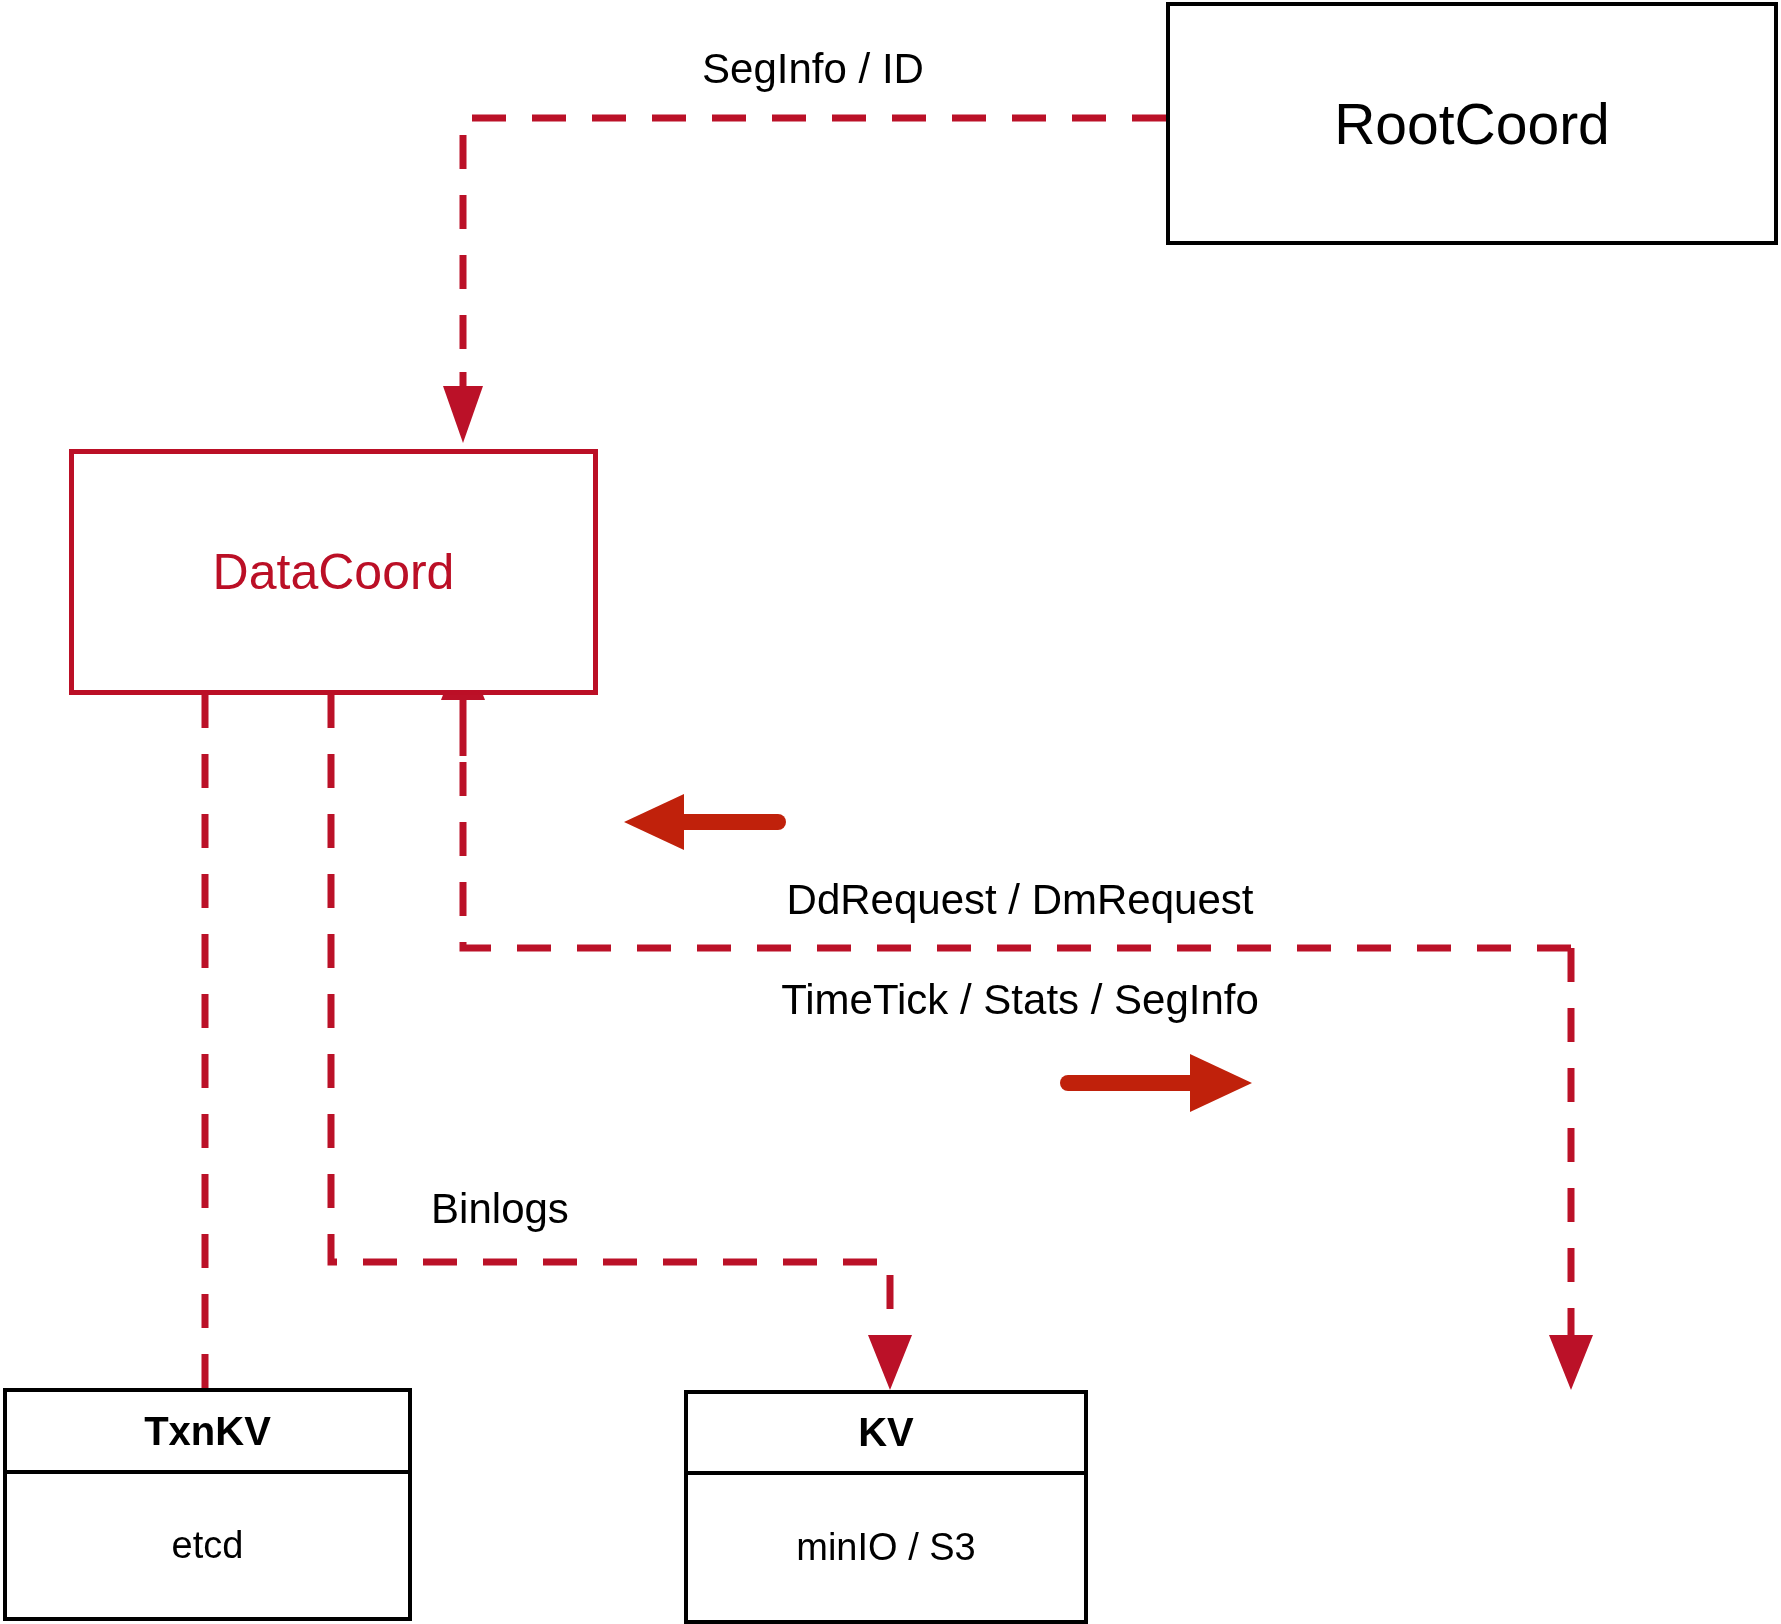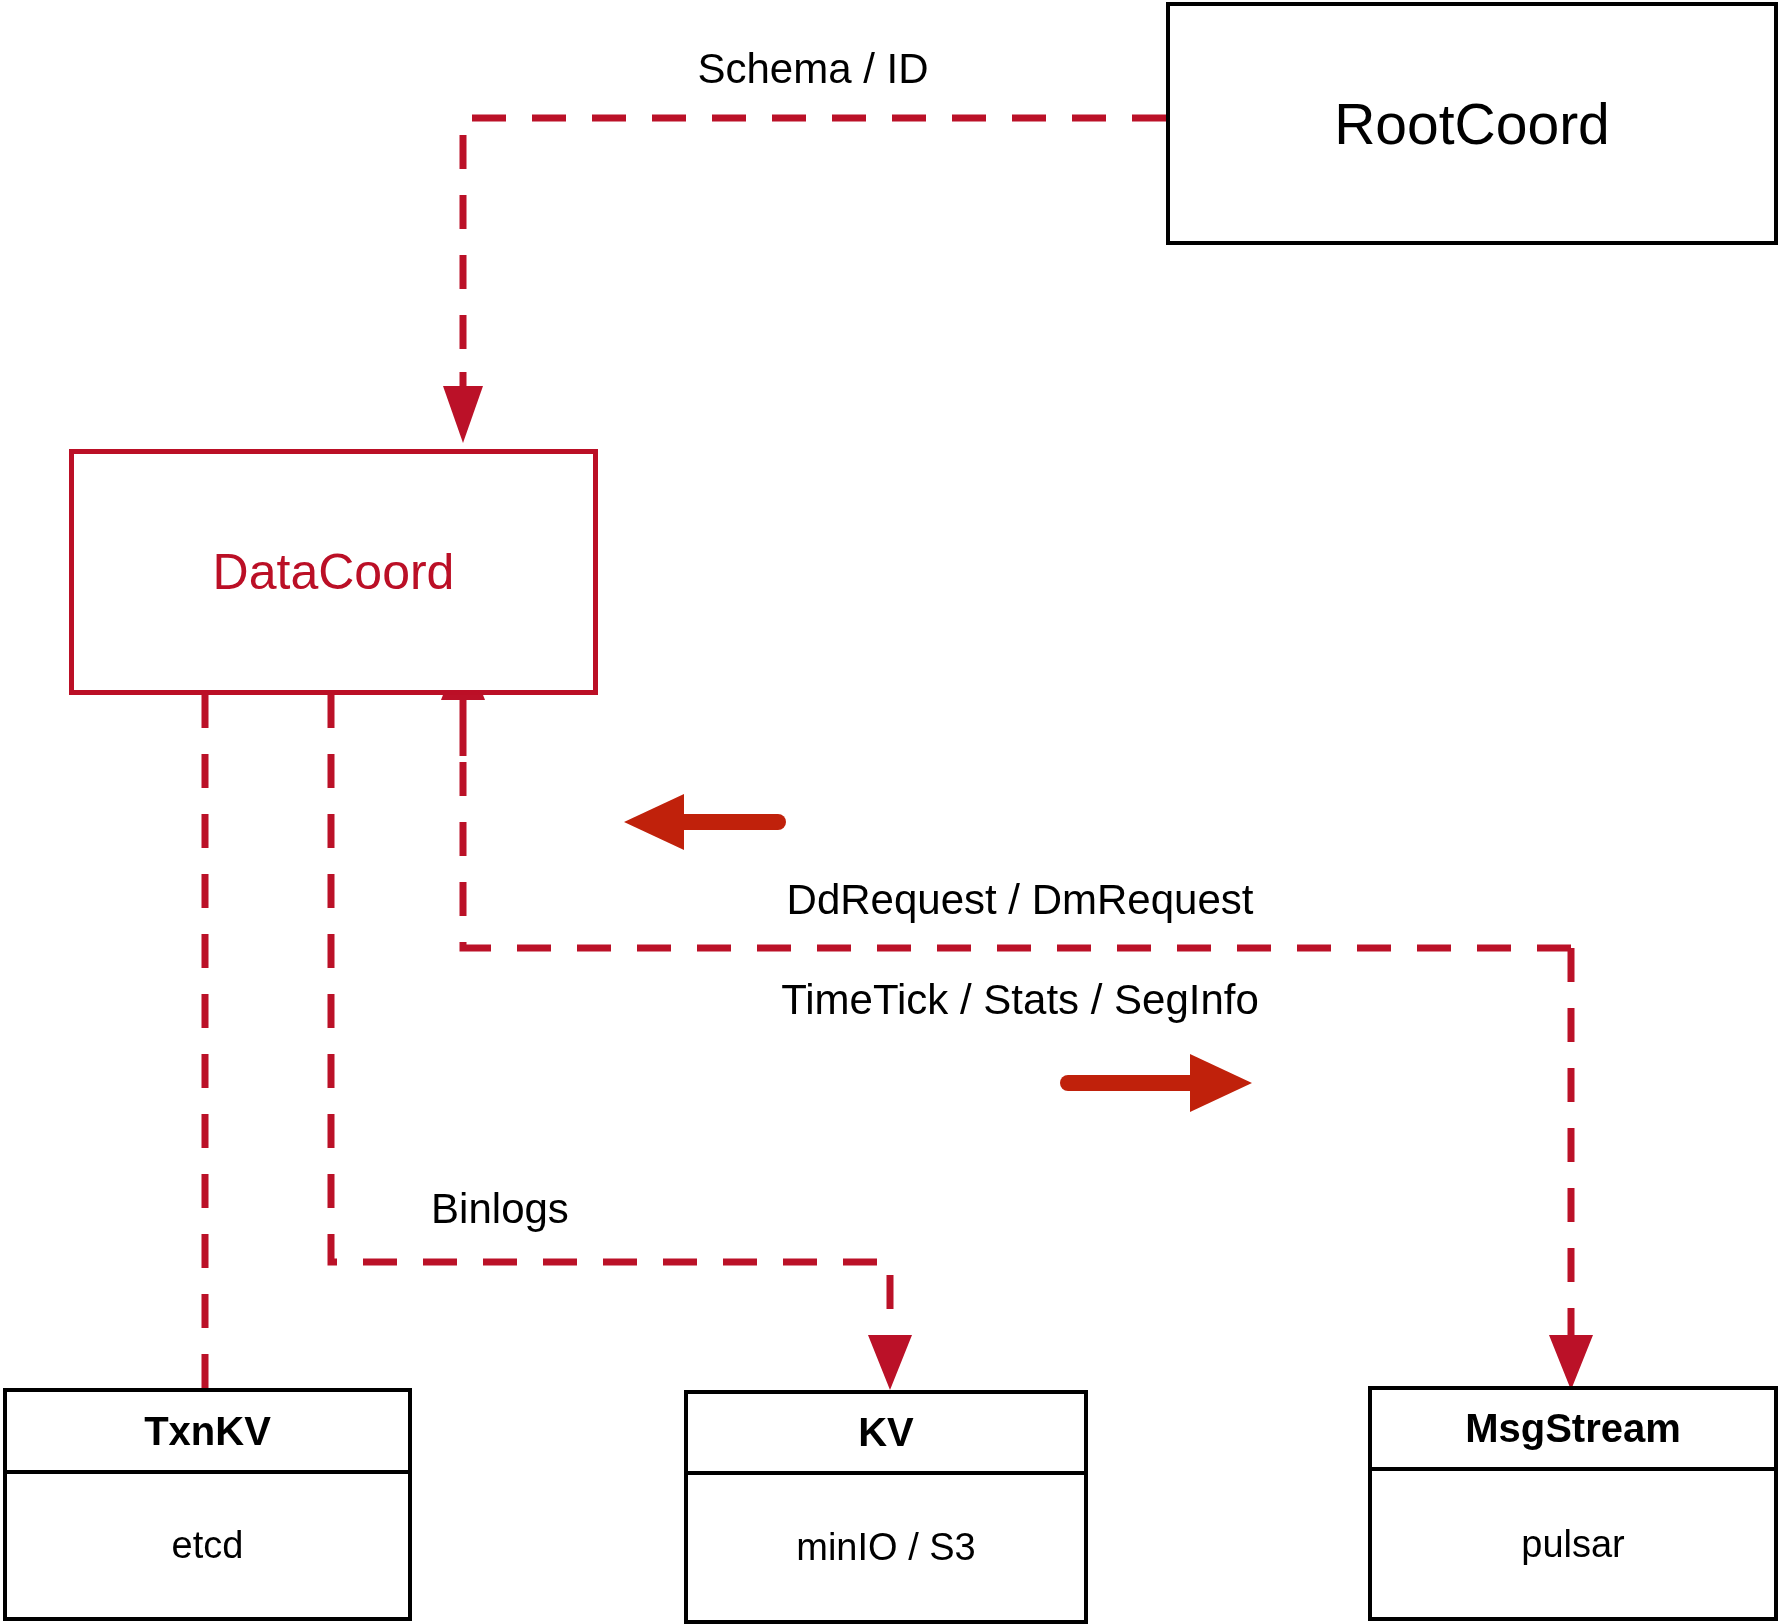--- a/index.html
+++ b/index.html
@@ -149,28 +149,22 @@
     <div class="node-title crimson-text" style="height:100%;">DataCoord</div>
   </div>
 
   <div class="node-box black" style="left:684px; top:1390px; width:404px; height:234px;">
     <div class="node-title bold" style="height:77px;">KV</div>
     <div class="node-body node-divider">
       <span>minIO / S3</span>
     </div>
   </div>
 
-  <div class="node-box black" style="left:1368px; top:1386px; width:410px; height:235px;">
-    <div class="node-title bold" style="height:77px;">MsgStream</div>
-    <div class="node-body node-divider">
-      <span>pulsar</span>
-    </div>
-  </div>
 
-  <div class="edge-label" style="left:463px; top:45px; width:700px;">Schema / ID</div>
+  <div class="edge-label" style="left:463px; top:45px; width:700px;">SegInfo / ID</div>
 
   <div class="edge-label" style="left:520px; top:976px; width:1000px;">TimeTick / Stats / SegInfo</div>
 
   <div class="edge-label" style="left:520px; top:876px; width:1000px;">DdRequest / DmRequest</div>
 
   <div class="edge-label" style="left:350px; top:1185px; width:300px;">Binlogs</div>
 
 </div>
 
 </body></html>

